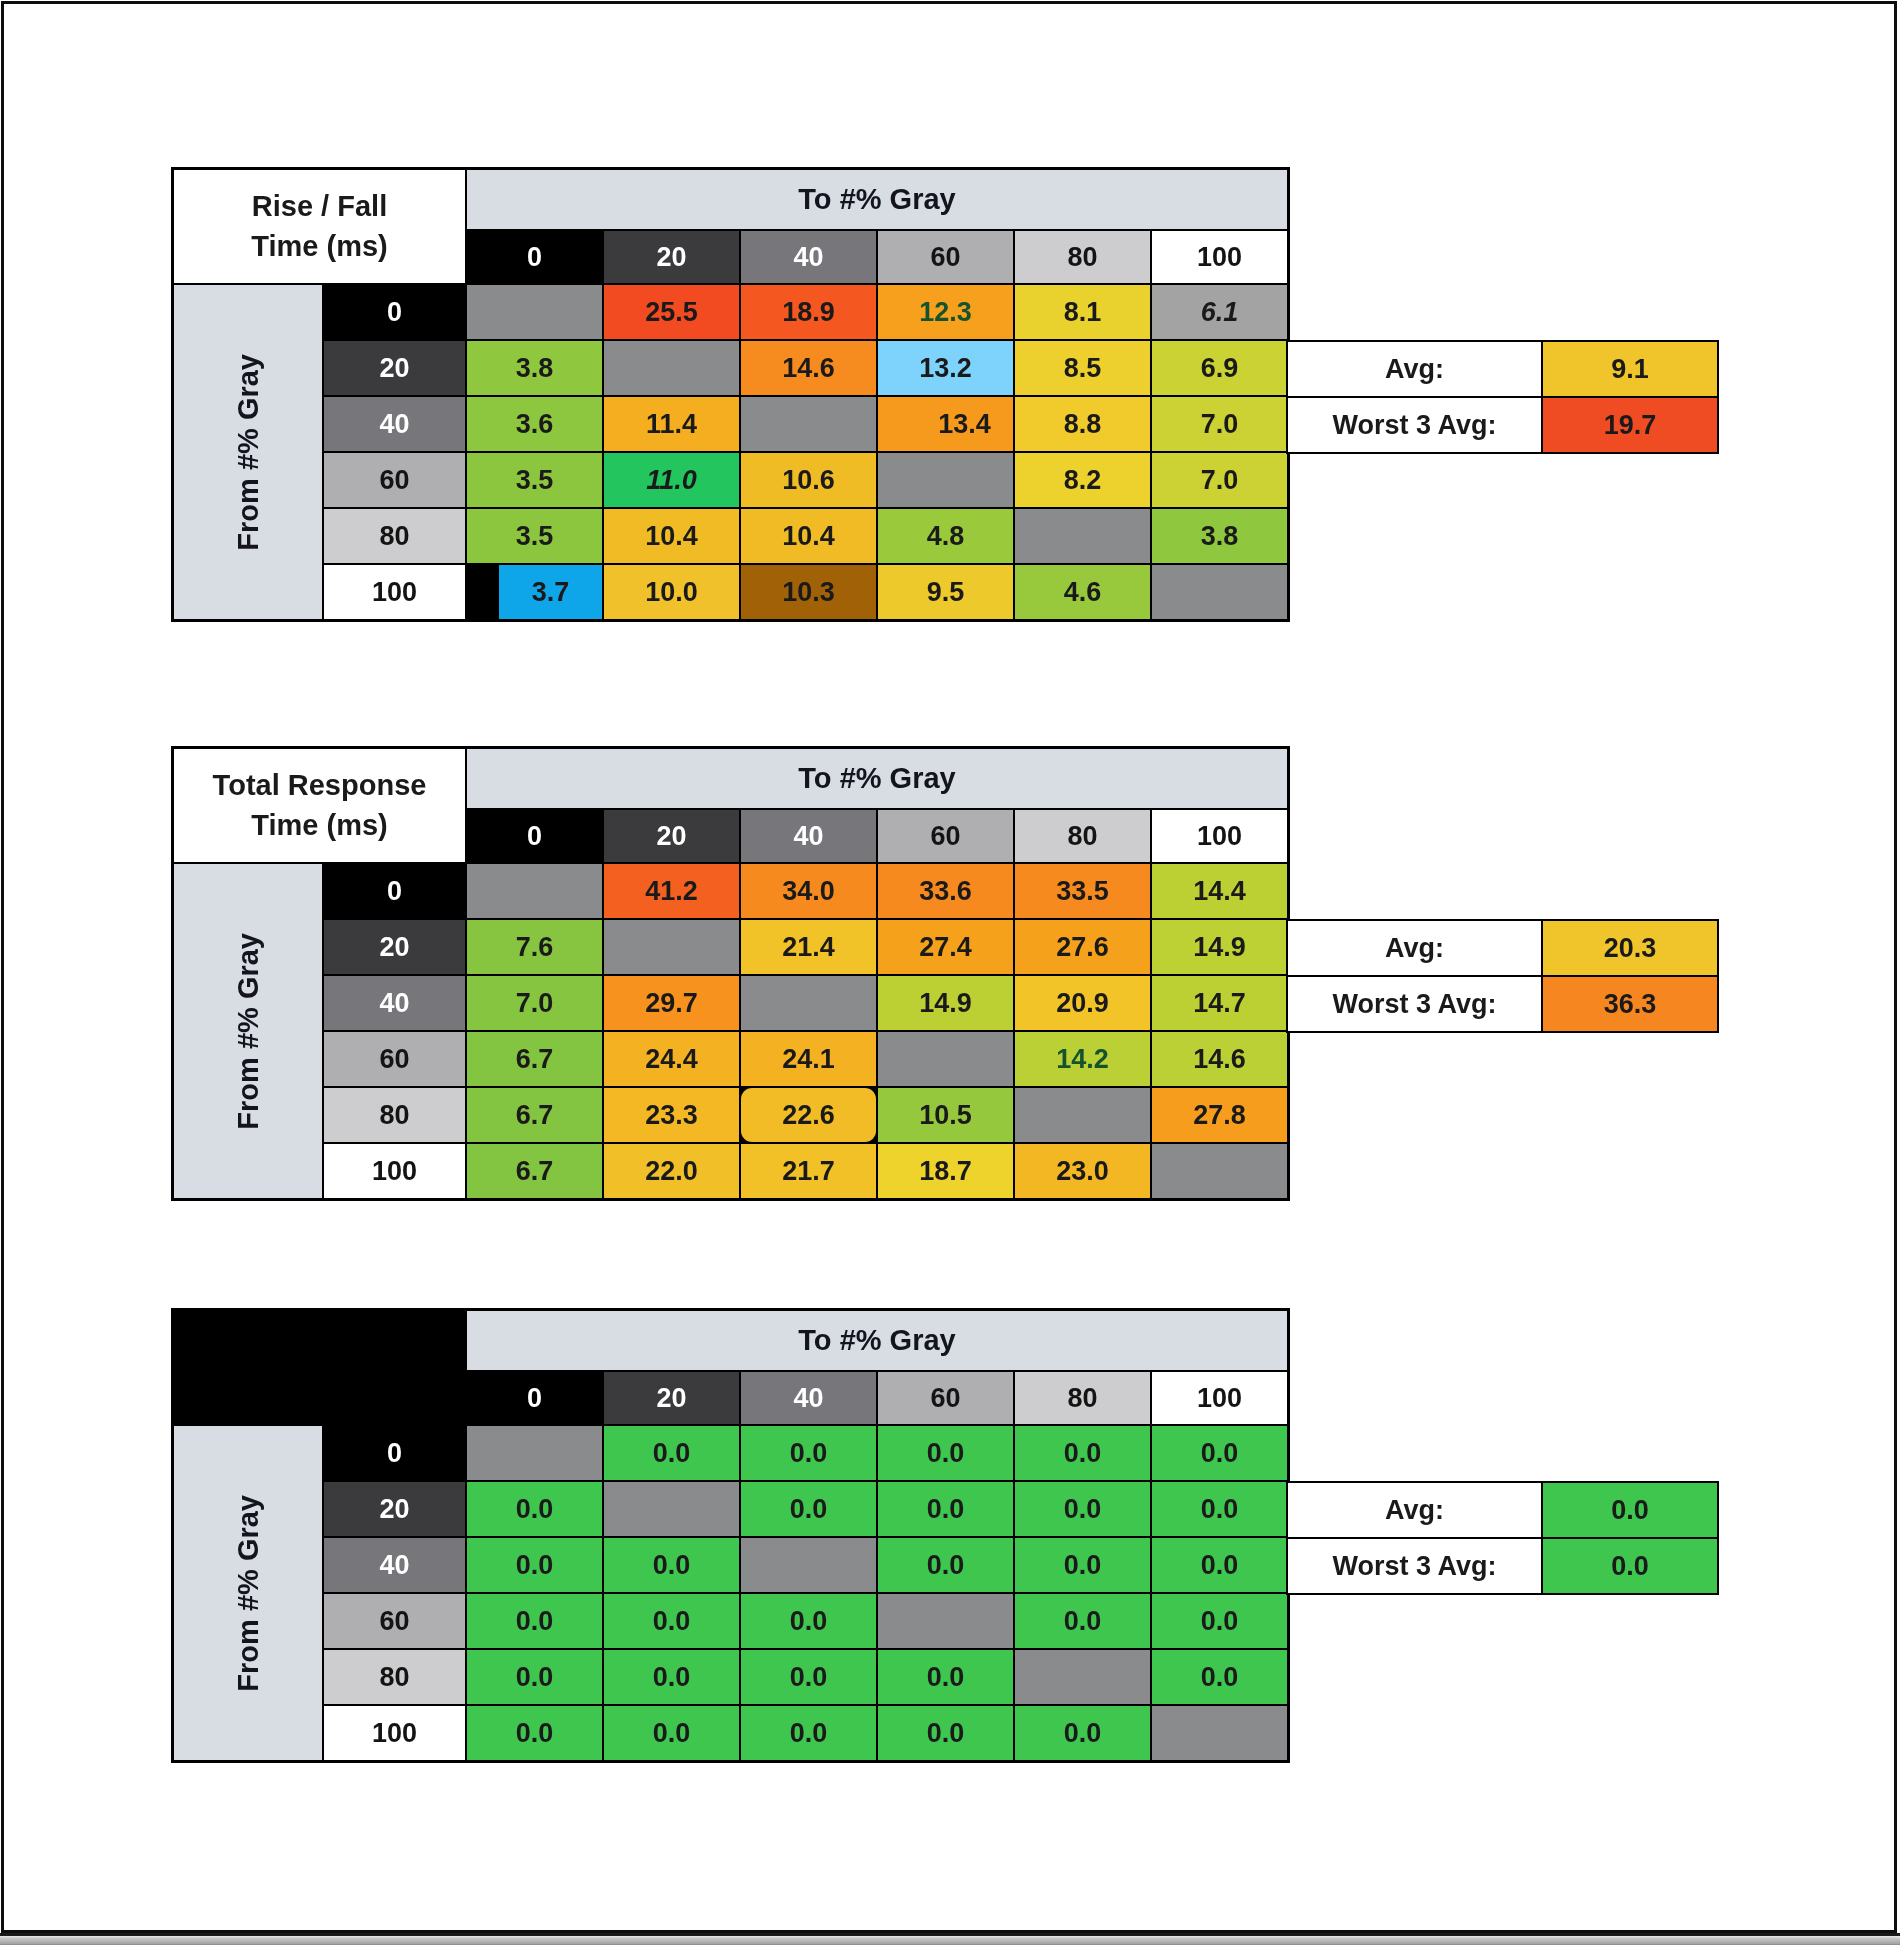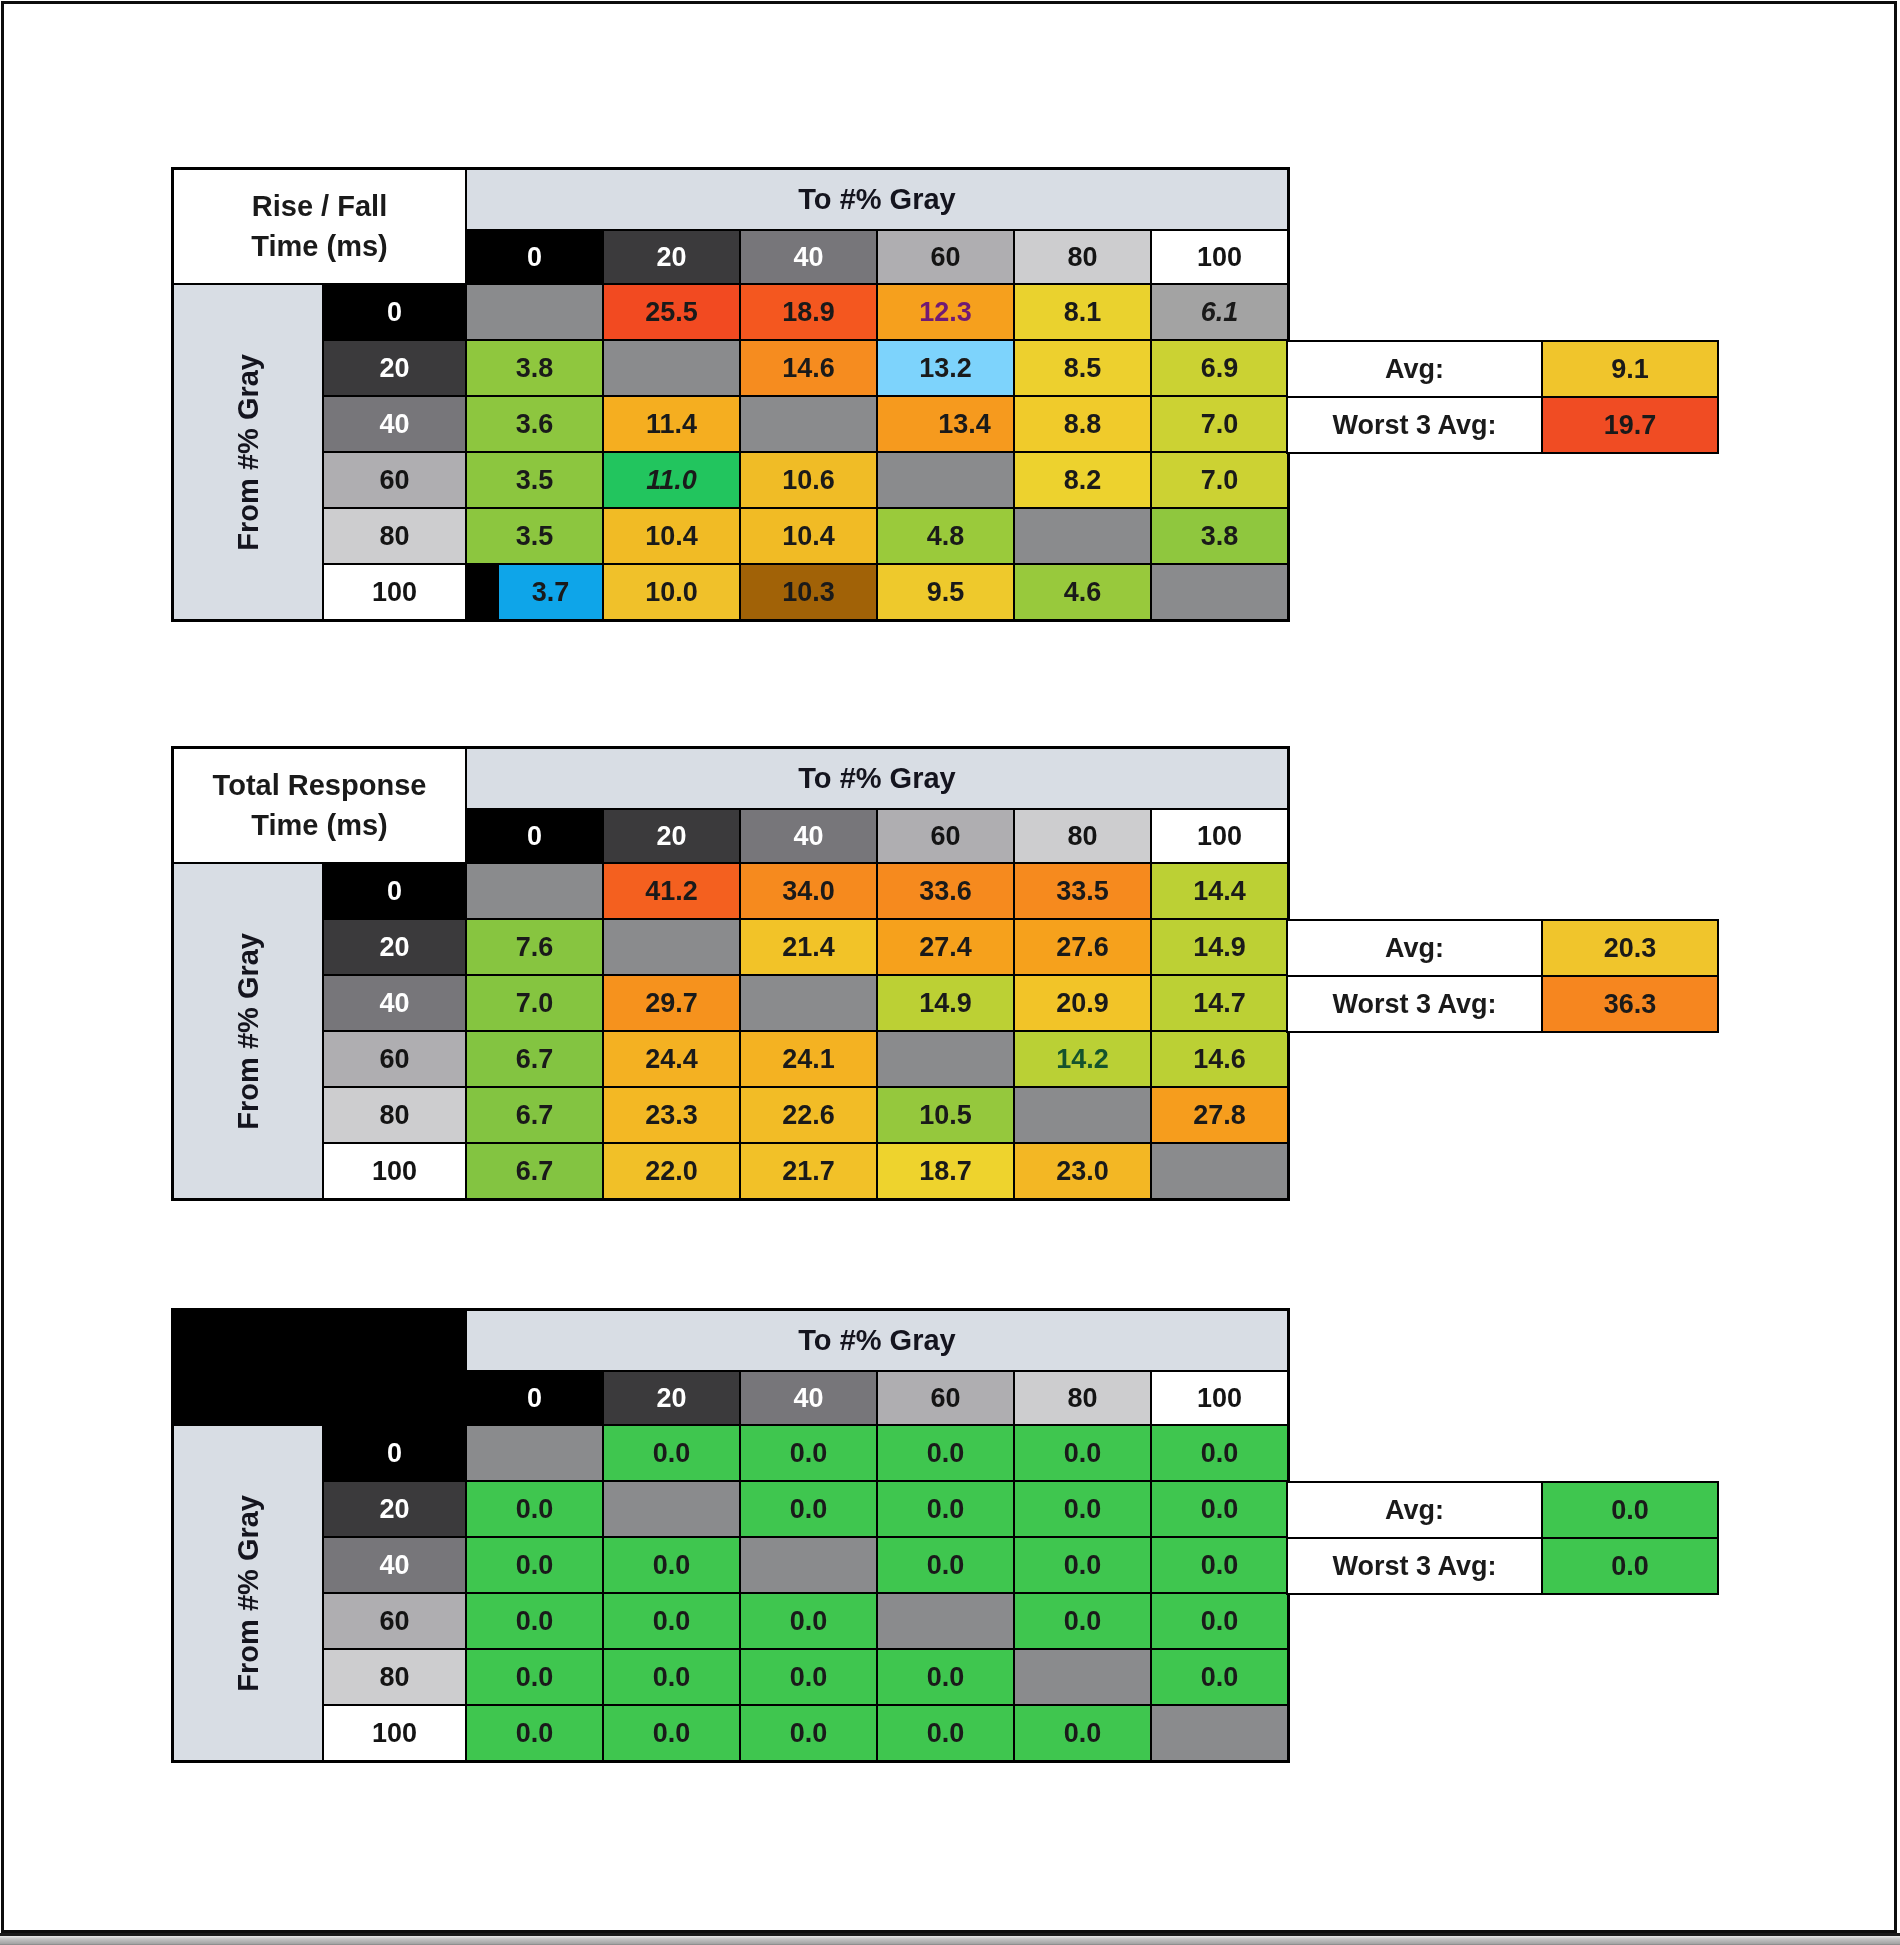--- a/index.html
+++ b/index.html
@@ -50,21 +50,21 @@
       <div class="cell hd" style="grid-area: 5 / 2 / 6 / 3; background: rgb(119, 118, 122); color: rgb(255, 255, 255);">40</div>
       <div class="cell hd" style="grid-area: 2 / 6 / 3 / 7; background: rgb(175, 174, 177); color: rgb(20, 20, 20);">60</div>
       <div class="cell hd" style="grid-area: 6 / 2 / 7 / 3; background: rgb(175, 174, 177); color: rgb(20, 20, 20);">60</div>
       <div class="cell hd" style="grid-area: 2 / 7 / 3 / 8; background: rgb(205, 205, 207); color: rgb(20, 20, 20);">80</div>
       <div class="cell hd" style="grid-area: 7 / 2 / 8 / 3; background: rgb(205, 205, 207); color: rgb(20, 20, 20);">80</div>
       <div class="cell hd" style="grid-area: 2 / 8 / 3 / 9; background: rgb(255, 255, 255); color: rgb(20, 20, 20);">100</div>
       <div class="cell hd" style="grid-area: 8 / 2 / 9 / 3; background: rgb(255, 255, 255); color: rgb(20, 20, 20);">100</div>
       <div class="cell val" style="grid-area: 3 / 3 / 4 / 4; background: rgb(138, 139, 141);"></div>
       <div class="cell val" style="grid-area: 3 / 4 / 4 / 5; background: rgb(242, 74, 33); color: rgb(26, 26, 26);">25.5</div>
       <div class="cell val" style="grid-area: 3 / 5 / 4 / 6; background: rgb(244, 87, 31); color: rgb(26, 26, 26);">18.9</div>
-      <div class="cell val" style="grid-area: 3 / 6 / 4 / 7; background: rgb(246, 160, 29); color: #701a75;">12.3</div>
+      <div class="cell val" style="grid-area: 3 / 6 / 4 / 7; background: rgb(246, 160, 29); color: #14532d;">12.3</div>
       <div class="cell val" style="grid-area: 3 / 7 / 4 / 8; background: rgb(234, 210, 46); color: rgb(26, 26, 26);">8.1</div>
       <div class="cell val" style="grid-area: 3 / 8 / 4 / 9; background: #a3a3a3; color: rgb(26, 26, 26); font-style: italic;">6.1</div>
       <div class="cell val" style="grid-area: 4 / 3 / 5 / 4; background: rgb(143, 199, 62); color: rgb(26, 26, 26);">3.8</div>
       <div class="cell val" style="grid-area: 4 / 4 / 5 / 5; background: rgb(138, 139, 141);"></div>
       <div class="cell val" style="grid-area: 4 / 5 / 5 / 6; background: rgb(246, 140, 31); color: rgb(26, 26, 26);">14.6</div>
       <div class="cell val" style="grid-area: 4 / 6 / 5 / 7; background: #7dd3fc; color: rgb(26, 26, 26);">13.2</div>
       <div class="cell val" style="grid-area: 4 / 7 / 5 / 8; background: rgb(237, 208, 46); color: rgb(26, 26, 26);">8.5</div>
       <div class="cell val" style="grid-area: 4 / 8 / 5 / 9; background: rgb(203, 210, 51); color: rgb(26, 26, 26);">6.9</div>
       <div class="cell val" style="grid-area: 5 / 3 / 6 / 4; background: rgb(141, 198, 63); color: rgb(26, 26, 26);">3.6</div>
       <div class="cell val" style="grid-area: 5 / 4 / 6 / 5; background: rgb(245, 174, 32); color: rgb(26, 26, 26);">11.4</div>
@@ -140,21 +140,21 @@
       <div class="cell val" style="grid-area: 5 / 7 / 6 / 8; background: rgb(242, 196, 40); color: rgb(26, 26, 26);">20.9</div>
       <div class="cell val" style="grid-area: 5 / 8 / 6 / 9; background: rgb(188, 208, 52); color: rgb(26, 26, 26);">14.7</div>
       <div class="cell val" style="grid-area: 6 / 3 / 7 / 4; background: rgb(131, 196, 65); color: rgb(26, 26, 26);">6.7</div>
       <div class="cell val" style="grid-area: 6 / 4 / 7 / 5; background: rgb(244, 177, 34); color: rgb(26, 26, 26);">24.4</div>
       <div class="cell val" style="grid-area: 6 / 5 / 7 / 6; background: rgb(244, 178, 34); color: rgb(26, 26, 26);">24.1</div>
       <div class="cell val" style="grid-area: 6 / 6 / 7 / 7; background: rgb(138, 139, 141);"></div>
       <div class="cell val" style="grid-area: 6 / 7 / 7 / 8; background: rgb(186, 208, 53); color: #14532d;">14.2</div>
       <div class="cell val" style="grid-area: 6 / 8 / 7 / 9; background: rgb(187, 208, 52); color: rgb(26, 26, 26);">14.6</div>
       <div class="cell val" style="grid-area: 7 / 3 / 8 / 4; background: rgb(131, 196, 65); color: rgb(26, 26, 26);">6.7</div>
       <div class="cell val" style="grid-area: 7 / 4 / 8 / 5; background: rgb(243, 184, 36); color: rgb(26, 26, 26);">23.3</div>
-      <div class="cell val" style="grid-area: 7 / 5 / 8 / 6; background: rgb(242, 188, 38); color: rgb(26, 26, 26);">22.6</div>
+      <div class="cell val" style="grid-area: 7 / 5 / 8 / 6; background: rgb(242, 188, 38); color: rgb(26, 26, 26); border-radius: 11px;">22.6</div>
       <div class="cell val" style="grid-area: 7 / 6 / 8 / 7; background: rgb(149, 200, 61); color: rgb(26, 26, 26);">10.5</div>
       <div class="cell val" style="grid-area: 7 / 7 / 8 / 8; background: rgb(138, 139, 141);"></div>
       <div class="cell val" style="grid-area: 7 / 8 / 8 / 9; background: rgb(246, 157, 29); color: rgb(26, 26, 26);">27.8</div>
       <div class="cell val" style="grid-area: 8 / 3 / 9 / 4; background: rgb(131, 196, 65); color: rgb(26, 26, 26);">6.7</div>
       <div class="cell val" style="grid-area: 8 / 4 / 9 / 5; background: rgb(241, 192, 40); color: rgb(26, 26, 26);">22.0</div>
       <div class="cell val" style="grid-area: 8 / 5 / 9 / 6; background: rgb(242, 193, 40); color: rgb(26, 26, 26);">21.7</div>
       <div class="cell val" style="grid-area: 8 / 6 / 9 / 7; background: rgb(238, 211, 45); color: rgb(26, 26, 26);">18.7</div>
       <div class="cell val" style="grid-area: 8 / 7 / 9 / 8; background: rgb(243, 183, 36); color: rgb(26, 26, 26);">23.0</div>
       <div class="cell val" style="grid-area: 8 / 8 / 9 / 9; background: rgb(138, 139, 141);"></div>
     </div>

